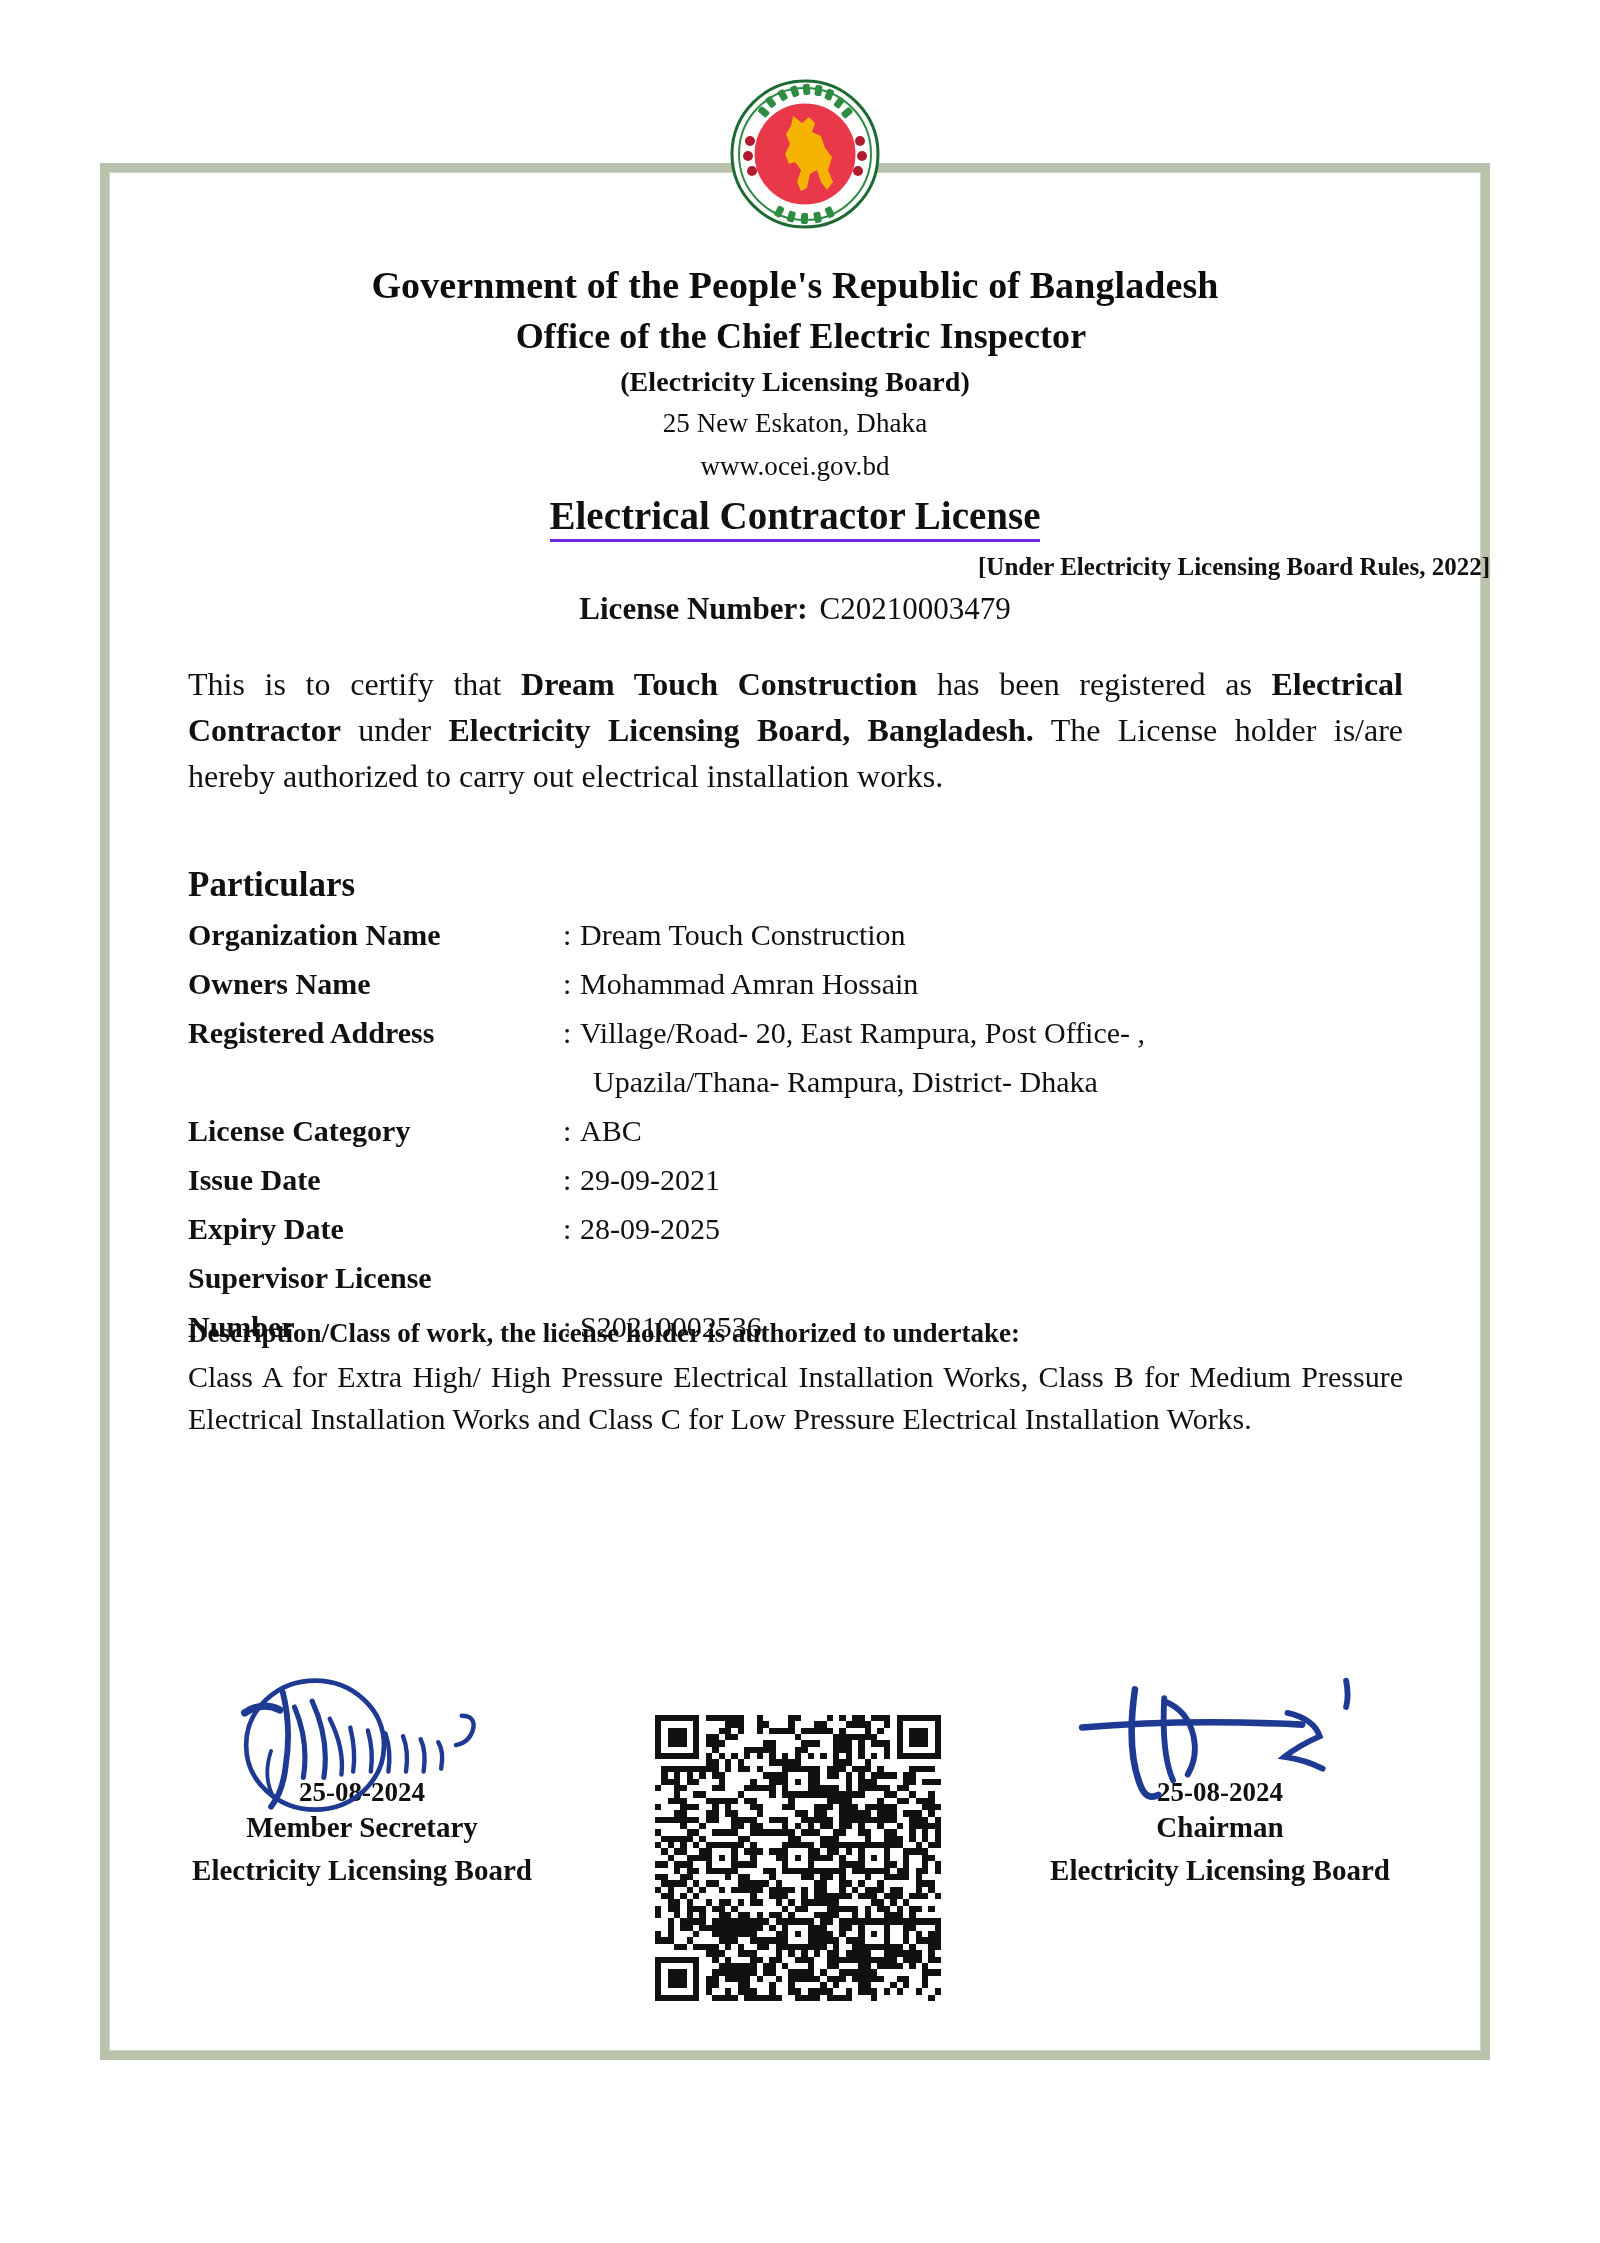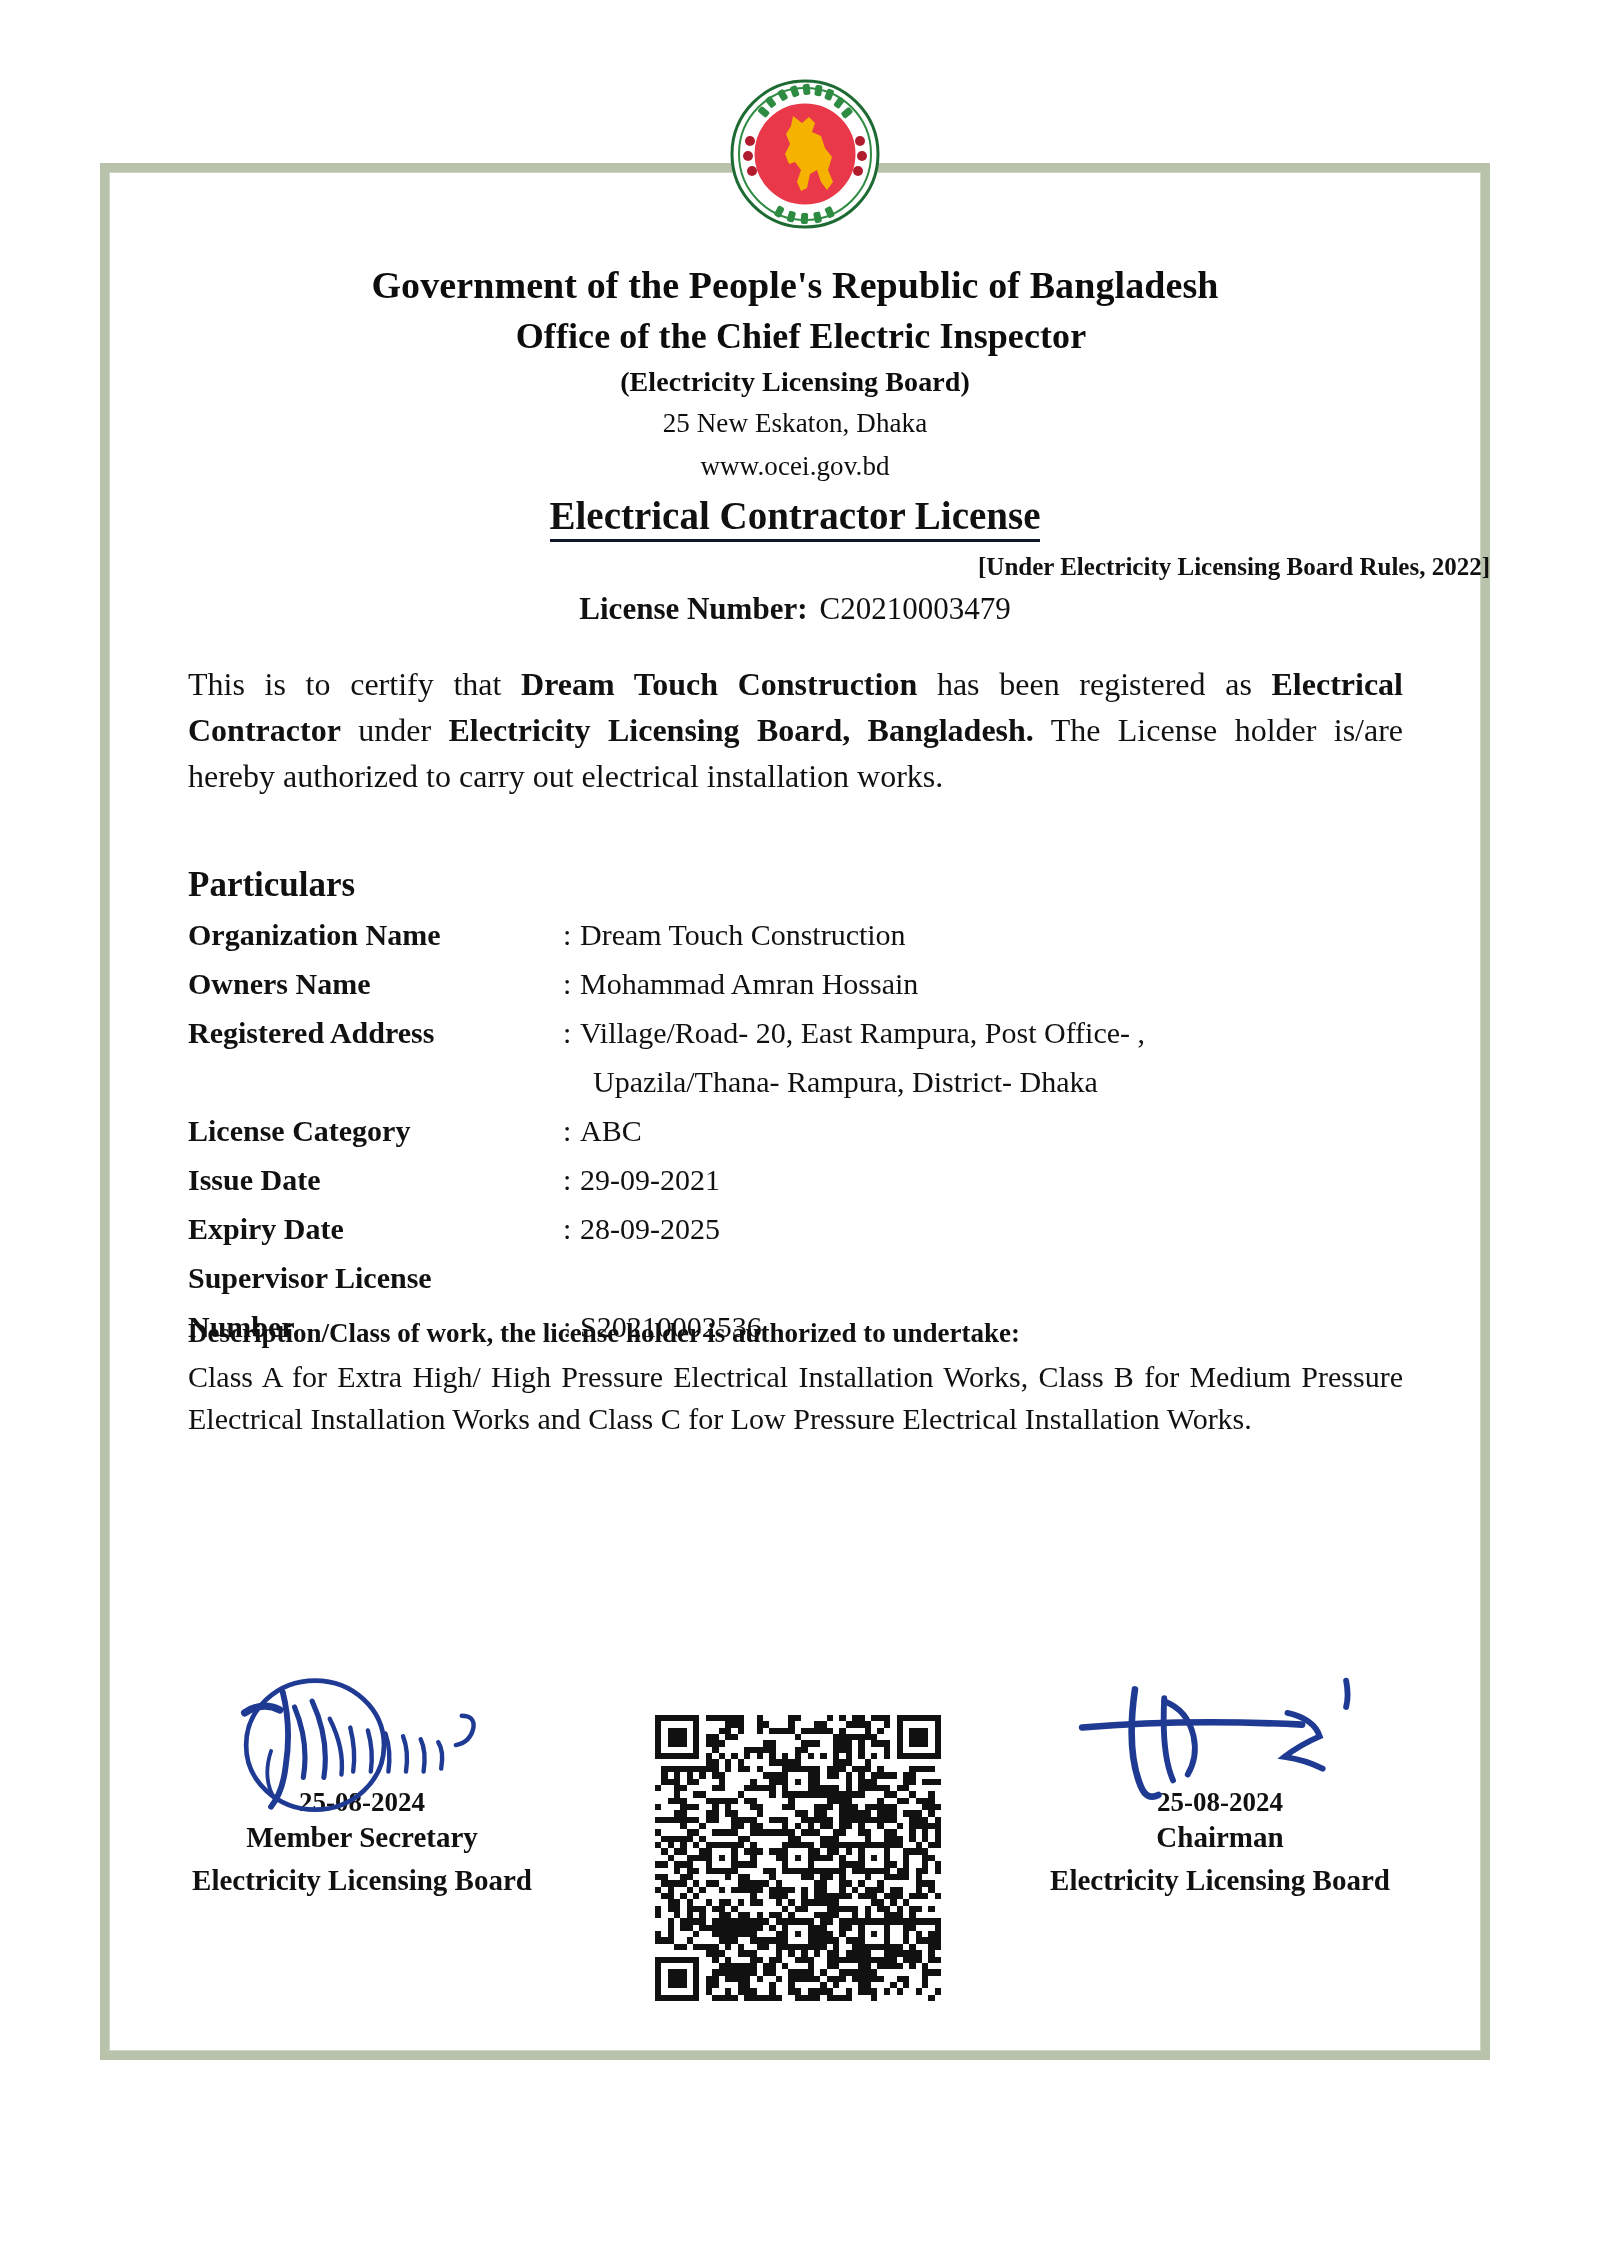--- a/index.html
+++ b/index.html
@@ -78,21 +78,21 @@
 
   #doc-title {
     position: absolute;
     left: 0; width: 1390px;
     top: 330px;
     text-align: center;
     font-size: 39px;
     font-weight: bold;
   }
   #doc-title span.u {
-    border-bottom: 3px solid #0f172a;
+    border-bottom: 3px solid #6d28d9;
     padding-bottom: 2px;
   }
   #doc-rules {
     position: absolute;
     left: 0; width: 1390px;
     top: 390px;
     text-align: right;
     font-size: 25px;
     font-weight: bold;
   }
@@ -204,21 +204,21 @@
   }
   #sig-left  { left: 42px;  top: 0; }
   #sig-right { left: 900px; top: 0; }
   .sig-mark {
     height: 112px;
     position: relative;
   }
   .sig-date {
     font-size: 27px;
     font-weight: bold;
-    margin-top: 12px;
+    margin-top: 2px;
   }
   .sig-role {
     font-size: 29px;
     font-weight: bold;
     margin-top: 3px;
   }
   .sig-org {
     font-size: 29px;
     font-weight: bold;
     margin-top: 10px;

